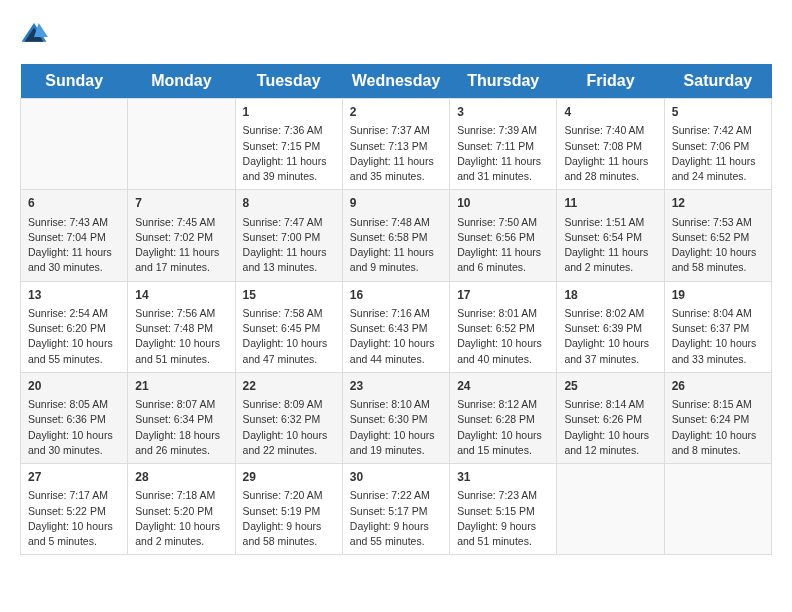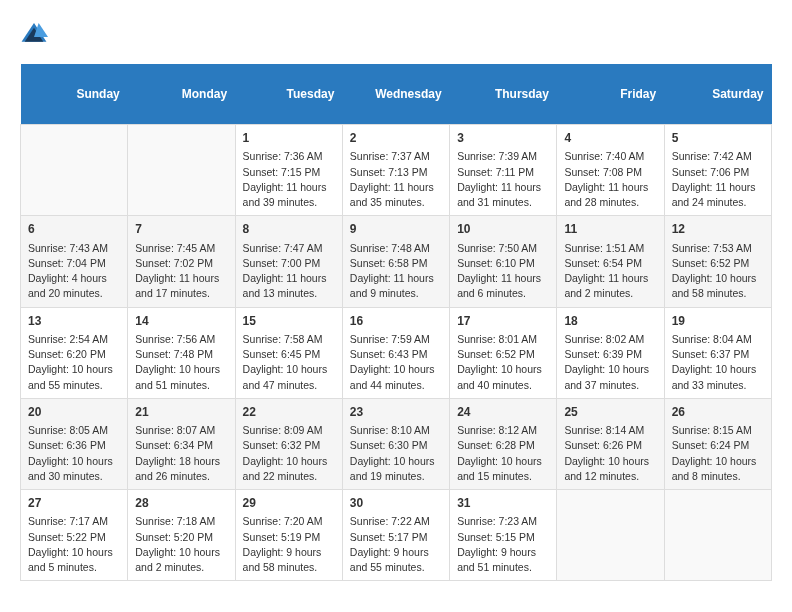--- a/index.html
+++ b/index.html
@@ -47,23 +47,23 @@
       color: #555;
     }
     table {
       width: 100%;
       border-collapse: collapse;
       font-size: 11px;
     }
     thead tr th {
       background-color: #2a7abf;
       color: #fff;
-      text-align: right;
-      padding: 23px 8px;
-      font-size: 12px;
+      text-align: center;
+      padding: 8px 8px;
+      font-size: 16px;
       font-weight: bold;
     }
     tbody tr td {
       vertical-align: top;
       padding: 5px 7px;
       border: 1px solid #ddd;
       height: 80px;
       width: 14.28%;
       color: #333;
       line-height: 1.45;
@@ -156,21 +156,21 @@
           <div class="day-detail">Sunrise: 7:42 AM</div>
           <div class="day-detail">Sunset: 7:06 PM</div>
           <div class="day-detail">Daylight: 11 hours and 24 minutes.</div>
         </td>
       </tr>
       <tr>
         <td>
           <span class="day-num">6</span>
           <div class="day-detail">Sunrise: 7:43 AM</div>
           <div class="day-detail">Sunset: 7:04 PM</div>
-          <div class="day-detail">Daylight: 4 hours and 20 minutes.</div>
+          <div class="day-detail">Daylight: 11 hours and 30 minutes.</div>
         </td>
         <td>
           <span class="day-num">7</span>
           <div class="day-detail">Sunrise: 7:45 AM</div>
           <div class="day-detail">Sunset: 7:02 PM</div>
           <div class="day-detail">Daylight: 11 hours and 17 minutes.</div>
         </td>
         <td>
           <span class="day-num">8</span>
           <div class="day-detail">Sunrise: 7:47 AM</div>
@@ -179,21 +179,21 @@
         </td>
         <td>
           <span class="day-num">9</span>
           <div class="day-detail">Sunrise: 7:48 AM</div>
           <div class="day-detail">Sunset: 6:58 PM</div>
           <div class="day-detail">Daylight: 11 hours and 9 minutes.</div>
         </td>
         <td>
           <span class="day-num">10</span>
           <div class="day-detail">Sunrise: 7:50 AM</div>
-          <div class="day-detail">Sunset: 6:10 PM</div>
+          <div class="day-detail">Sunset: 6:56 PM</div>
           <div class="day-detail">Daylight: 11 hours and 6 minutes.</div>
         </td>
         <td>
           <span class="day-num">11</span>
           <div class="day-detail">Sunrise: 1:51 AM</div>
           <div class="day-detail">Sunset: 6:54 PM</div>
           <div class="day-detail">Daylight: 11 hours and 2 minutes.</div>
         </td>
         <td>
           <span class="day-num">12</span>
@@ -216,21 +216,21 @@
           <div class="day-detail">Daylight: 10 hours and 51 minutes.</div>
         </td>
         <td>
           <span class="day-num">15</span>
           <div class="day-detail">Sunrise: 7:58 AM</div>
           <div class="day-detail">Sunset: 6:45 PM</div>
           <div class="day-detail">Daylight: 10 hours and 47 minutes.</div>
         </td>
         <td>
           <span class="day-num">16</span>
-          <div class="day-detail">Sunrise: 7:59 AM</div>
+          <div class="day-detail">Sunrise: 7:16 AM</div>
           <div class="day-detail">Sunset: 6:43 PM</div>
           <div class="day-detail">Daylight: 10 hours and 44 minutes.</div>
         </td>
         <td>
           <span class="day-num">17</span>
           <div class="day-detail">Sunrise: 8:01 AM</div>
           <div class="day-detail">Sunset: 6:52 PM</div>
           <div class="day-detail">Daylight: 10 hours and 40 minutes.</div>
         </td>
         <td>

